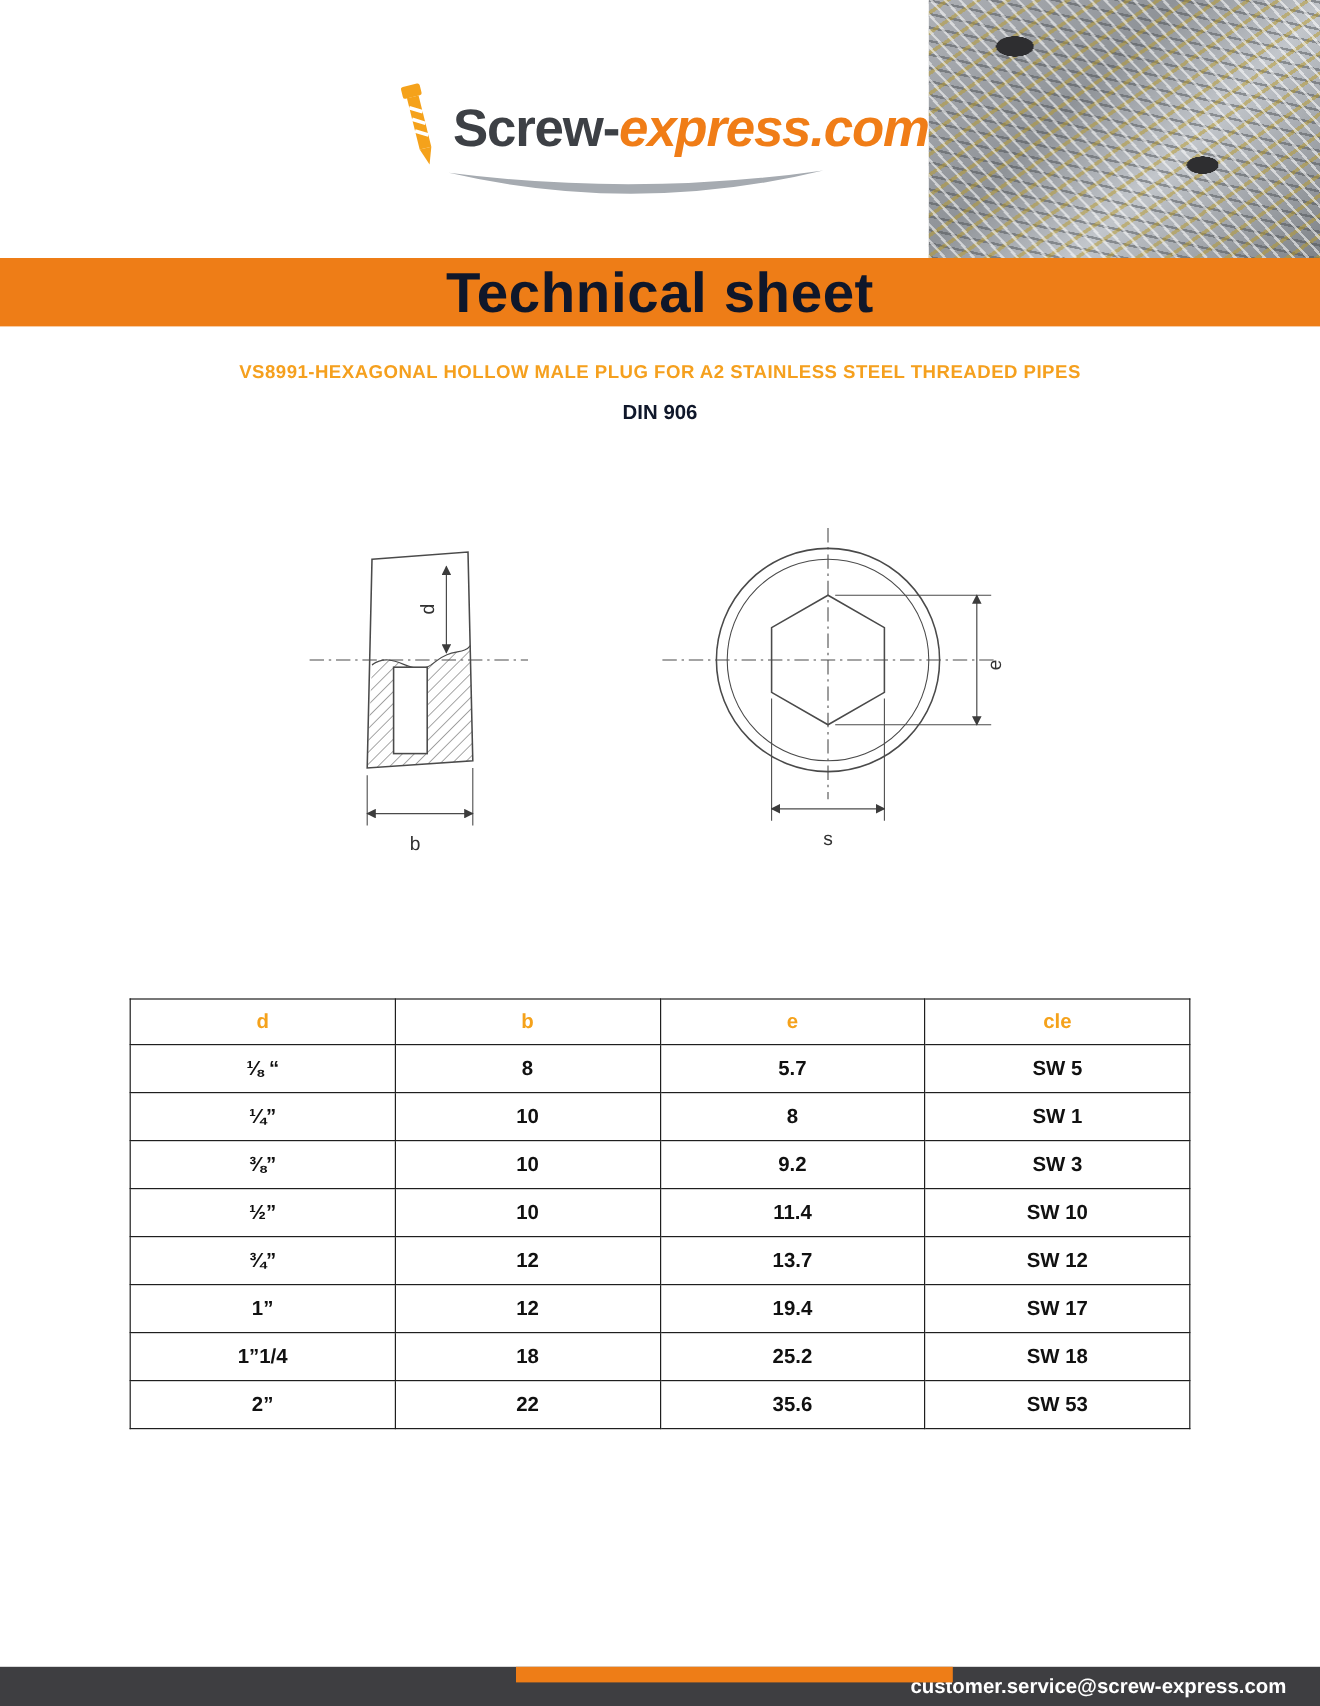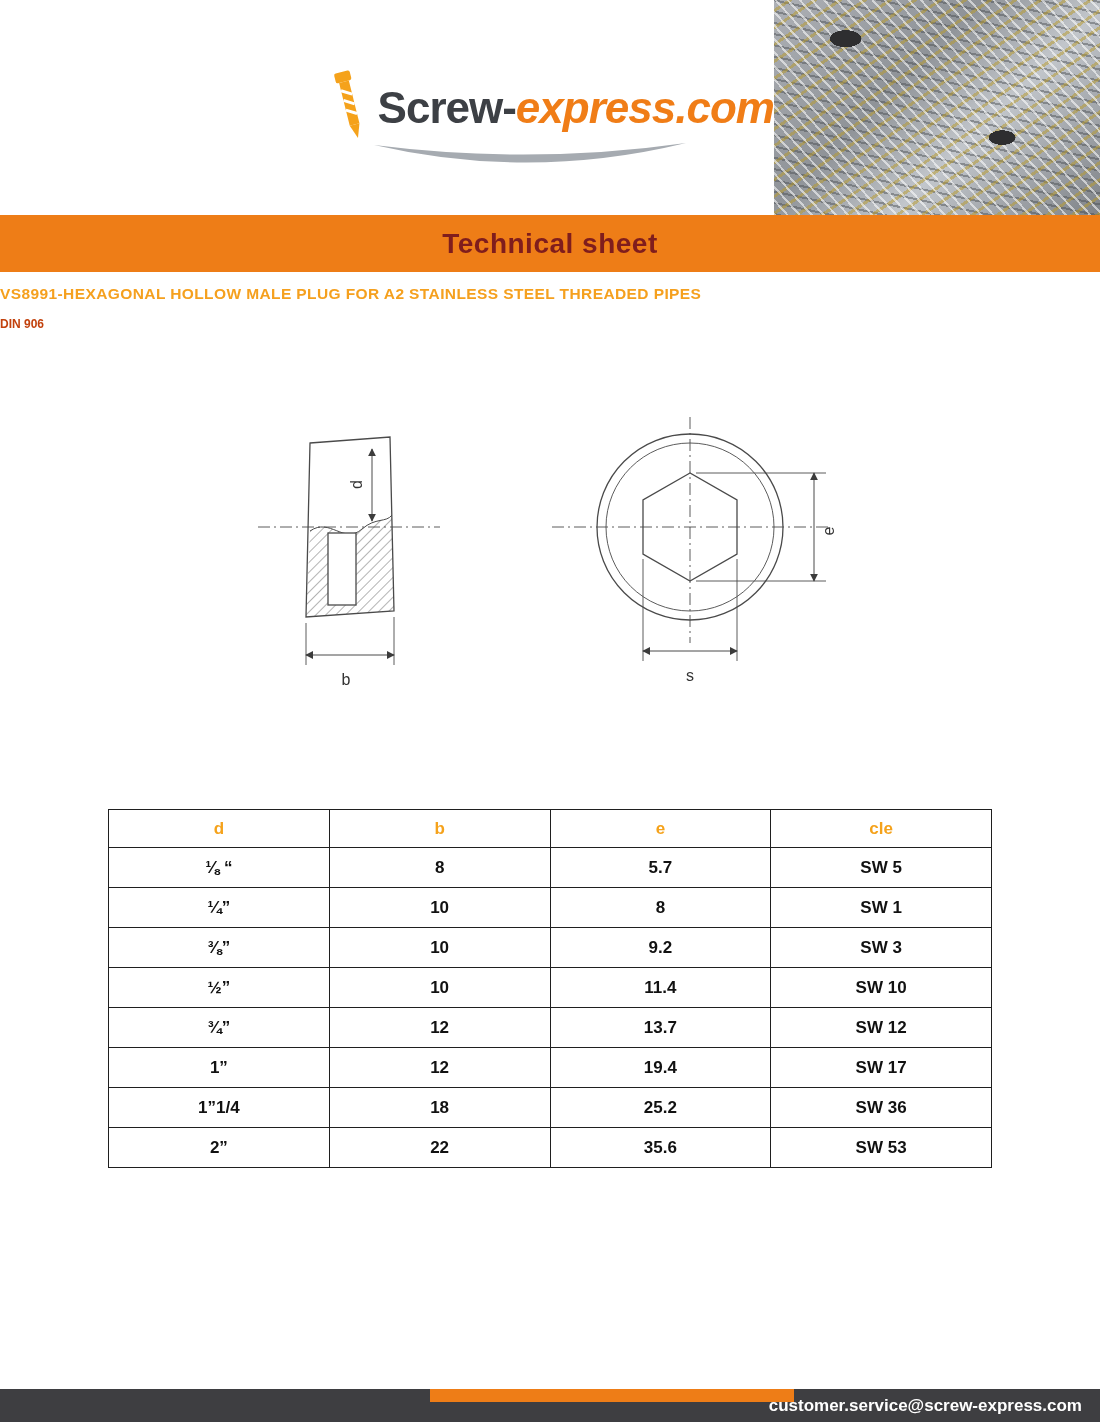--- a/index.html
+++ b/index.html
@@ -47,47 +47,47 @@
   .logo-text { font-size:44px; font-weight:bold; white-space:nowrap; }
   .brand-primary { color:#3d4045; letter-spacing:-1px; }
   .brand-secondary { color:#f07d17; font-style:italic; letter-spacing:-1px; }
   .swoosh { position:absolute; left:38px; bottom:-26px; }
 
   
   .banner {
     width:100%; height:57px; background:#ee7d17;
     display:flex; align-items:center; justify-content:center;
   }
-  .banner-title { color:#7f1d1d; font-size:28px; font-weight:bold; letter-spacing:0.5px; }
-
-  
-  .product-block { margin-top:13px; text-align:left; }
+  .banner-title { color:#0f172a; font-size:47px; font-weight:bold; letter-spacing:0.5px; }
+
+  
+  .product-block { margin-top:30px; text-align:center; }
   .product-title { color:#f5a01e; font-size:15.5px; font-weight:bold; letter-spacing:0.4px; }
-  .product-standard { color:#c2410c; font-size:12px; font-weight:bold; margin-top:14px; }
+  .product-standard { color:#0f172a; font-size:17px; font-weight:bold; margin-top:14px; }
 
   
   .drawing-wrap { margin-top:72px; display:flex; justify-content:center; }
 
   
   .table-wrap { margin-top:96px; display:flex; justify-content:center; }
   table.spec { border-collapse:collapse; width:884px; table-layout:fixed; }
   table.spec th, table.spec td {
     border:1px solid #1f1f1f; text-align:center; vertical-align:middle;
     font-weight:bold; font-size:17px; color:#111111;
   }
   table.spec th { height:38px; color:#f5a21b; font-size:17px; }
   table.spec td { height:40px; }
 
   
   .footer {
     position:absolute; left:0; bottom:0; width:100%; height:33px;
     background:#3e3e41; display:flex; align-items:center; justify-content:flex-end;
   }
   .footer-accent { position:absolute; left:430px; top:0; width:364px; height:13px; background:#ee7d17; }
-  .footer-email { color:#ffffff; font-size:17px; font-weight:bold; padding-right:18px; }
+  .footer-email { color:#ffffff; font-size:17px; font-weight:bold; padding-right:28px; }
 </style>
 </head>
 <body>
 
 <div class="page">
 
   <div class="header">
     <div class="photo photo-left"></div>
     <div class="logo-area">
       <div class="logo-inner">
@@ -218,21 +218,21 @@
           <tr>
             <td>1”</td>
             <td>12</td>
             <td>19.4</td>
             <td>SW 17</td>
           </tr>
           <tr>
             <td>1”1/4</td>
             <td>18</td>
             <td>25.2</td>
-            <td>SW 36</td>
+            <td>SW 18</td>
           </tr>
           <tr>
             <td>2”</td>
             <td>22</td>
             <td>35.6</td>
             <td>SW 53</td>
           </tr>
         </tbody>
     </table>
   </div>

